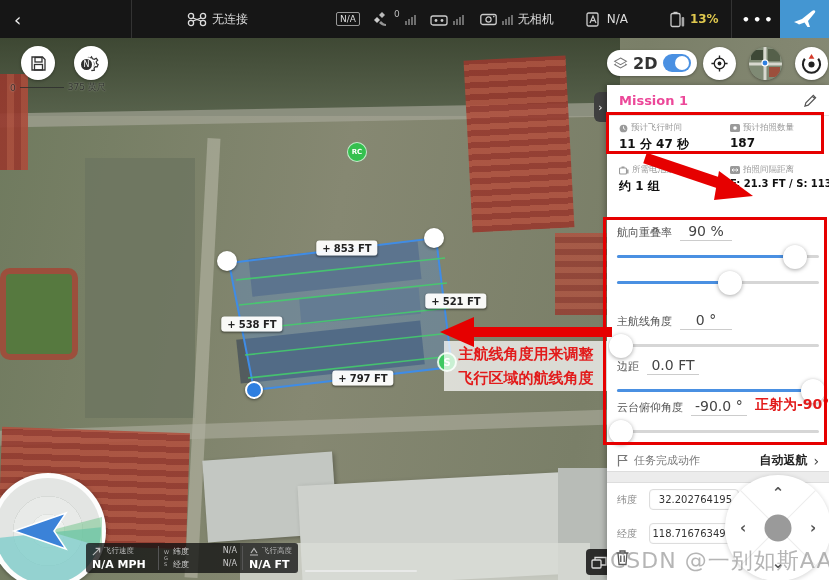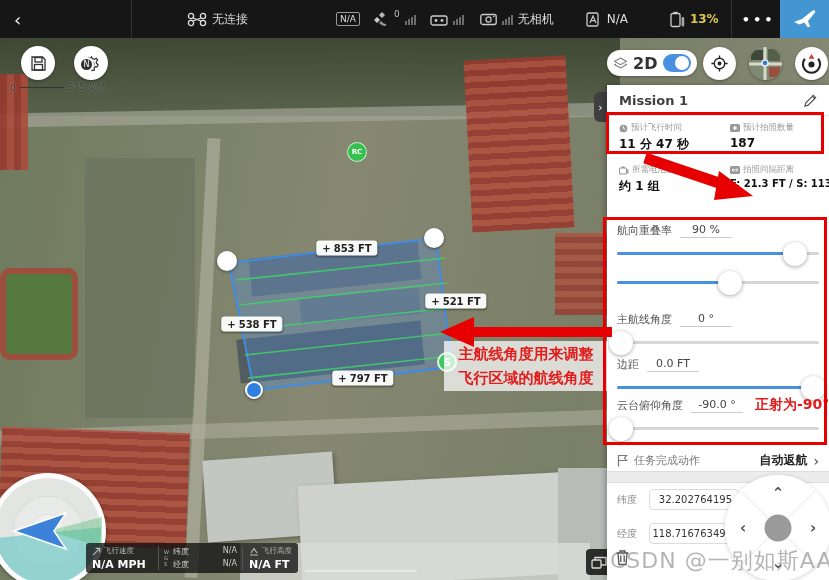--- a/index.html
+++ b/index.html
@@ -46,35 +46,35 @@
   #pill-2d .lbl { font-size:16px; color:#333; font-weight:bold; }
   .toggle { width:34px; height:18px; border-radius:9px; background:#4a90e2; position:relative; }
   .toggle .knob { position:absolute; right:2px; top:2px; width:14px; height:14px; border-radius:50%; background:#fff; }
   #scalebar { position:absolute; left:10px; top:81px; z-index:9; font-size:9px; color:#2d2d2d; text-shadow:0 0 2px rgba(255,255,255,.6); display:flex; align-items:center; gap:4px; opacity:.8; }
   #scalebar .line { width:44px; height:1px; background:#2d2d2d; }
 
   
   #panel { position:absolute; left:607px; top:85px; width:222px; height:495px; background:#fff; z-index:20; box-shadow:-2px 0 5px rgba(0,0,0,.25); }
   #panel-tab { position:absolute; left:594px; top:92px; width:13px; height:30px; background:#3f3f3f; border-radius:6px 0 0 6px; z-index:20; color:#fff; font-size:11px; display:flex; align-items:center; justify-content:center; }
   #panel-header { position:absolute; left:0; top:0; width:222px; height:31px; border-bottom:1px solid #e6e6e6; display:flex; align-items:center; justify-content:space-between; padding:0 12px; }
-  #panel-header .title { font-size:13px; font-weight:bold; color:#404040; }
+  #panel-header .title { font-size:13px; font-weight:bold; color:#ec4899; }
   .stats { position:absolute; left:0; top:31px; width:222px; display:grid; grid-template-columns:111px 111px; }
   .stat-cell { padding:6px 4px 5px 12px; }
   .stat-label { display:flex; align-items:center; gap:3px; font-size:8.5px; color:#9a9a9a; white-space:nowrap; }
   .stat-value { font-size:12px; font-weight:bold; color:#111; margin-top:2px; white-space:nowrap; }
   .stat-value.small { font-size:10px; }
   #tabs { position:absolute; left:10px; top:105px; width:202px; height:26px; display:flex; }
   .tab { flex:1; display:flex; align-items:center; justify-content:center; font-size:12px; font-weight:bold; color:#333; }
   .tab.inactive { background:#e2e2e2; border:1px solid #cfcfcf; border-radius:3px 0 0 3px; }
   .tab.active { background:#fff; border:1px solid #b5b5b5; border-radius:0 3px 3px 0; }
 
   .slider-row { position:absolute; left:10px; width:202px; }
   .slider-head { display:flex; align-items:center; gap:8px; }
   .slider-label { font-size:11px; color:#555; white-space:nowrap; }
-  .slider-valuebox { min-width:52px; text-align:center; font-size:11px; color:#444; border-bottom:1px solid #ccc; padding:0 4px 1px; }
+  .slider-valuebox { min-width:52px; text-align:center; font-size:14px; color:#444; border-bottom:1px solid #ccc; padding:0 4px 1px; }
   .track { position:relative; margin-top:14px; height:3px; border-radius:2px; background:#d6d6d6; }
   .track .fill { position:absolute; left:0; top:0; height:3px; border-radius:2px; background:#4a90e2; }
   .track .knob { position:absolute; top:50%; width:24px; height:24px; border-radius:50%; background:#fff; box-shadow:0 1px 4px rgba(0,0,0,.35); transform:translate(-50%,-50%); }
   .red-note { position:absolute; font-size:14px; font-weight:bold; color:#e21b1b; white-space:nowrap; }
 
   #completion-row { position:absolute; left:0; top:364px; width:222px; height:23px; display:flex; align-items:center; padding:0 10px; gap:6px; }
   #completion-row .lbl { font-size:11px; color:#777; flex:1; }
   #completion-row .val { font-size:12px; font-weight:bold; color:#222; }
   #completion-row .chev { font-size:14px; color:#444; }
   #gray-gap { position:absolute; left:0; top:386px; width:222px; height:12px; background:#ececec; border-top:1px solid #ddd; border-bottom:1px solid #ddd; }

